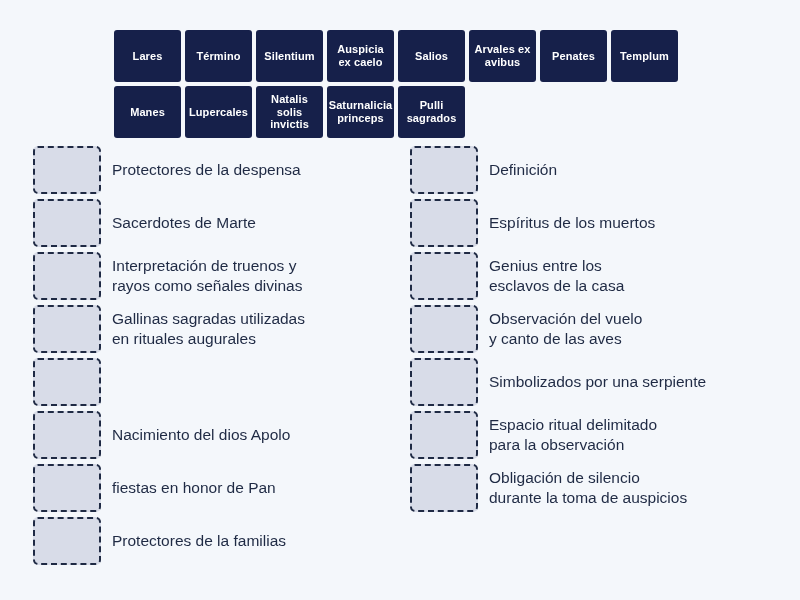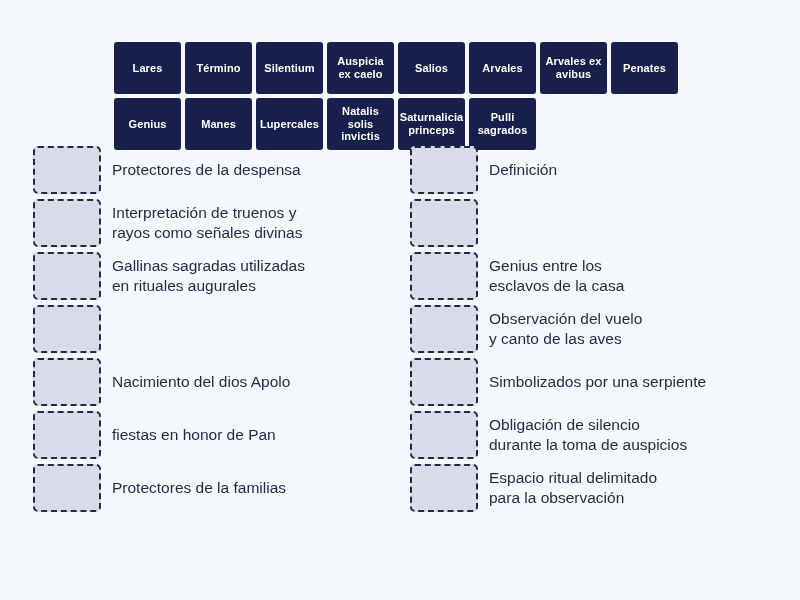--- a/index.html
+++ b/index.html
@@ -12,21 +12,21 @@
     background: #f4f7fb;
     font-family: "Liberation Sans", sans-serif;
     overflow: hidden;
     position: relative;
   }
 
   
   #tile-bank {
     position: absolute;
     left: 114px;
-    top: 42px;
+    top: 30px;
     width: 574px;
     display: flex;
     flex-wrap: wrap;
     gap: 4px;
   }
   .tile {
     width: 67px;
     height: 52px;
     background: #16204a;
     color: #ffffff;
@@ -80,35 +80,38 @@
 </style>
 </head>
 <body>
 
 <div id="tile-bank">
     <div class="tile">Lares</div>
     <div class="tile">Término</div>
     <div class="tile">Silentium</div>
     <div class="tile">Auspicia ex caelo</div>
     <div class="tile">Salios</div>
-    <div class="tile">Arvales</div>
     <div class="tile">Arvales ex avibus</div>
     <div class="tile">Penates</div>
-    <div class="tile">Genius</div>
+    <div class="tile">Templum</div>
     <div class="tile">Manes</div>
     <div class="tile">Lupercales</div>
     <div class="tile">Natalis solis invictis</div>
     <div class="tile">Saturnalicia princeps</div>
     <div class="tile">Pulli sagrados</div>
   </div>
 
 <div class="column" id="column-left">
     <div class="answer-row">
       <div class="drop-zone"></div>
       <div class="answer-text">Protectores de la despensa</div>
+    </div>
+    <div class="answer-row">
+      <div class="drop-zone"></div>
+      <div class="answer-text">Sacerdotes de Marte</div>
     </div>
     <div class="answer-row">
       <div class="drop-zone"></div>
       <div class="answer-text">Interpretación de truenos y
 rayos como señales divinas</div>
     </div>
     <div class="answer-row">
       <div class="drop-zone"></div>
       <div class="answer-text">Gallinas sagradas utilizadas
 en rituales augurales</div>
@@ -129,38 +132,39 @@
       <div class="answer-text">Protectores de la familias</div>
     </div>
   </div>
 <div class="column" id="column-right">
     <div class="answer-row">
       <div class="drop-zone"></div>
       <div class="answer-text">Definición</div>
     </div>
     <div class="answer-row">
       <div class="drop-zone"></div>
+      <div class="answer-text">Espíritus de los muertos</div>
     </div>
     <div class="answer-row">
       <div class="drop-zone"></div>
       <div class="answer-text">Genius entre los
 esclavos de la casa</div>
     </div>
     <div class="answer-row">
       <div class="drop-zone"></div>
       <div class="answer-text">Observación del vuelo
 y canto de las aves</div>
     </div>
     <div class="answer-row">
       <div class="drop-zone"></div>
       <div class="answer-text">Simbolizados por una serpiente</div>
     </div>
     <div class="answer-row">
       <div class="drop-zone"></div>
-      <div class="answer-text">Obligación de silencio
-durante la toma de auspicios</div>
+      <div class="answer-text">Espacio ritual delimitado
+para la observación</div>
     </div>
     <div class="answer-row">
       <div class="drop-zone"></div>
-      <div class="answer-text">Espacio ritual delimitado
-para la observación</div>
+      <div class="answer-text">Obligación de silencio
+durante la toma de auspicios</div>
     </div>
   </div>
 
 </body></html>

